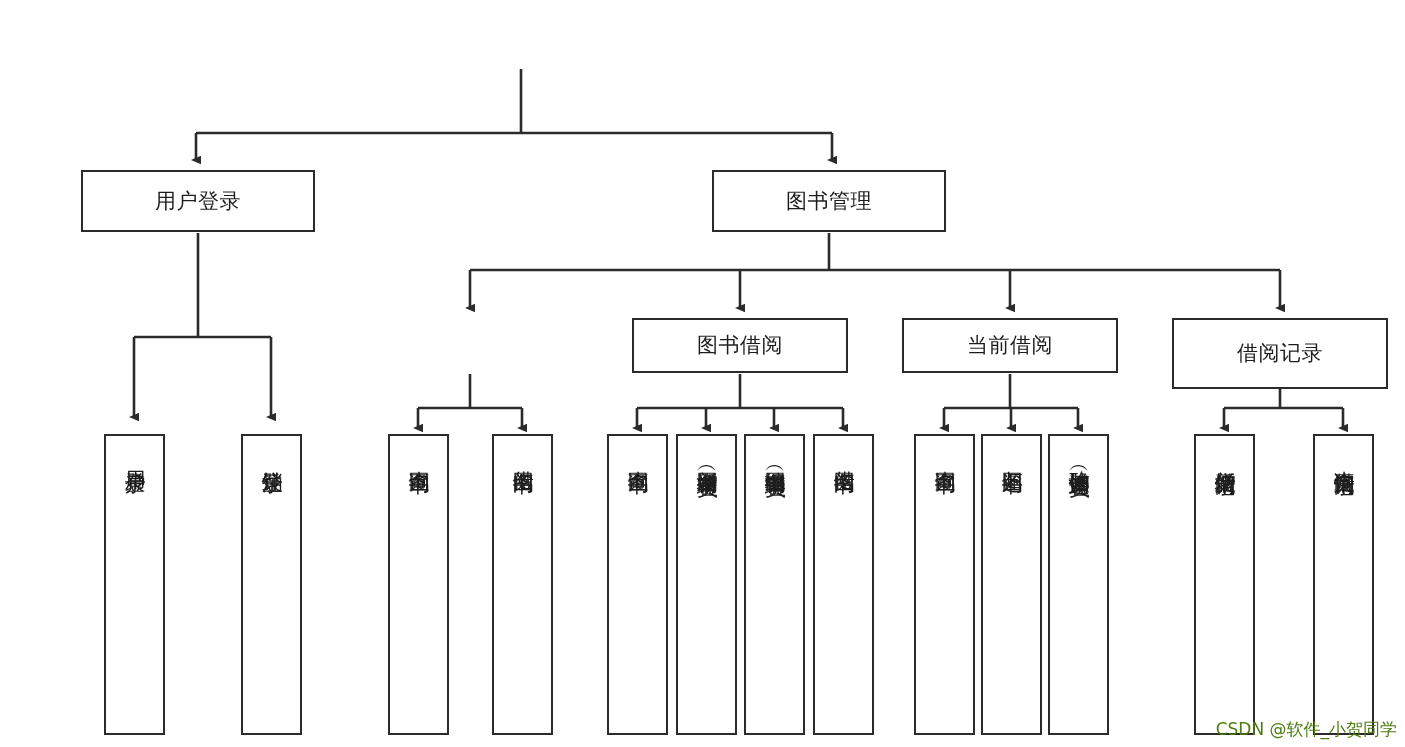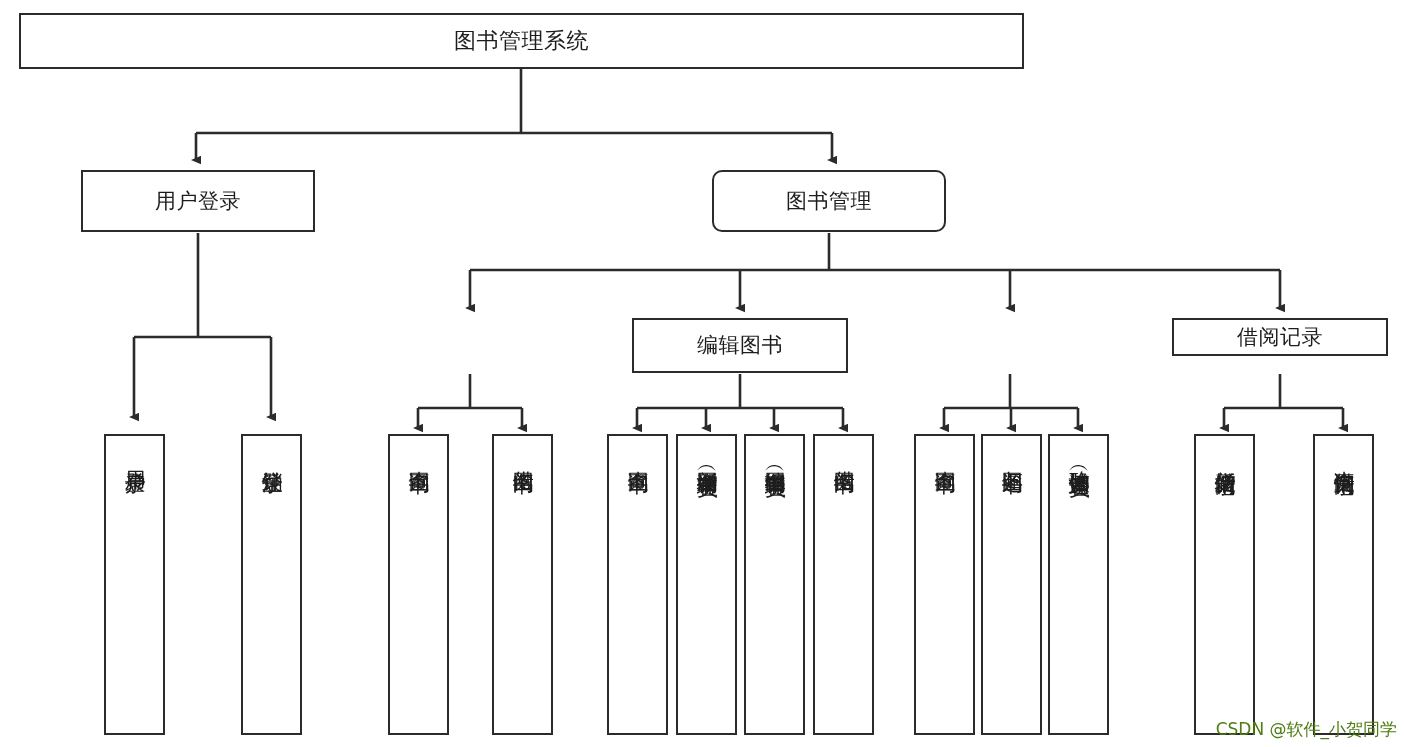--- a/index.html
+++ b/index.html
@@ -114,35 +114,35 @@
       <path d="M1078,408 L1078,428" marker-end="url(#arrow)"></path>
 
       <path d="M1280,374 L1280,408"></path>
       <path d="M1224,408 L1343,408"></path>
       <path d="M1224,408 L1224,428" marker-end="url(#arrow)"></path>
       <path d="M1343,408 L1343,428" marker-end="url(#arrow)"></path>
 
     </g>
   </svg>
 
-  <div class="node root" style="left:19px; top:13px; width:1005px; height:56px;">
-    <span class="lbl">图书管理系统</span>
-  </div>
 
   <div class="node lvl2" style="left:81px; top:170px; width:234px; height:62px;">
     <span class="lbl">用户登录</span>
   </div>
-  <div class="node lvl2" style="left:712px; top:170px; width:234px; height:62px;border-radius:10px;">
+  <div class="node lvl2" style="left:712px; top:170px; width:234px; height:62px;">
     <span class="lbl">图书管理</span>
   </div>
 
   <div class="node lvl3" style="left:632px; top:318px; width:216px; height:55px;">
-    <span class="lbl">编辑图书</span>
+    <span class="lbl">图书借阅</span>
   </div>
-  <div class="node lvl3" style="left:1172px; top:318px; width:216px; height:38px;">
+  <div class="node lvl3" style="left:902px; top:318px; width:216px; height:55px;">
+    <span class="lbl">当前借阅</span>
+  </div>
+  <div class="node lvl3" style="left:1172px; top:318px; width:216px; height:71px;">
     <span class="lbl">借阅记录</span>
   </div>
 
   <div class="node leaf" style="left:104px; top:434px; width:61px; height:301px;">
     <span class="lbl">用户登录</span>
   </div>
   <div class="node leaf" style="left:241px; top:434px; width:61px; height:301px;">
     <span class="lbl">注销登录</span>
   </div>
 

